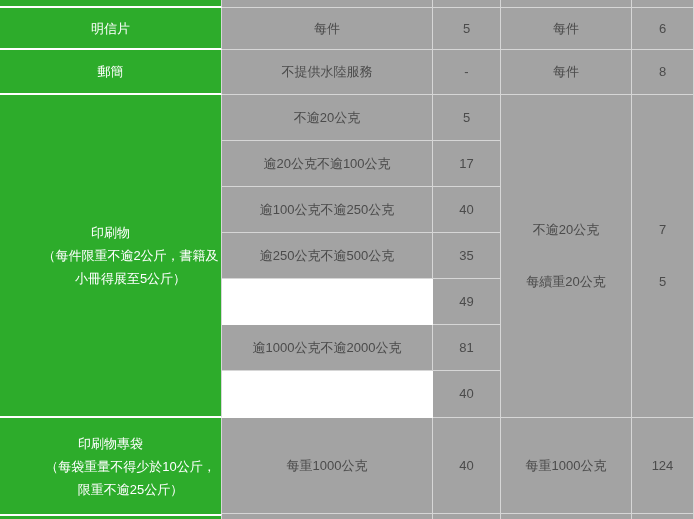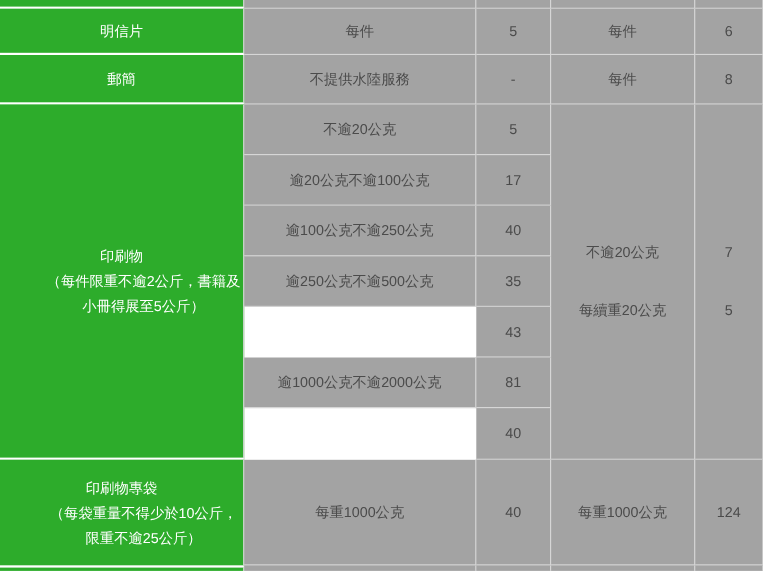--- a/index.html
+++ b/index.html
@@ -95,21 +95,21 @@
     </div>
 
     <div class="cell" style="grid-area:4/2">不逾20公克</div>
     <div class="cell" style="grid-area:4/3">5</div>
     <div class="cell" style="grid-area:5/2">逾20公克不逾100公克</div>
     <div class="cell" style="grid-area:5/3">17</div>
     <div class="cell" style="grid-area:6/2">逾100公克不逾250公克</div>
     <div class="cell" style="grid-area:6/3">40</div>
     <div class="cell" style="grid-area:7/2">逾250公克不逾500公克</div>
     <div class="cell" style="grid-area:7/3">35</div>
-    <div class="cell" style="grid-area:8/3">43</div>
+    <div class="cell" style="grid-area:8/3">49</div>
     <div class="cell" style="grid-area:9/2">逾1000公克不逾2000公克</div>
     <div class="cell" style="grid-area:9/3">81</div>
     <div class="cell" style="grid-area:10/3">40</div>
 
     <div class="cell" style="grid-area:4/4/11/5">
       <span class="mline">不逾20公克</span>
       <span class="mline">每續重20公克</span>
     </div>
     <div class="cell" style="grid-area:4/5/11/6">
       <span class="mline">7</span>

